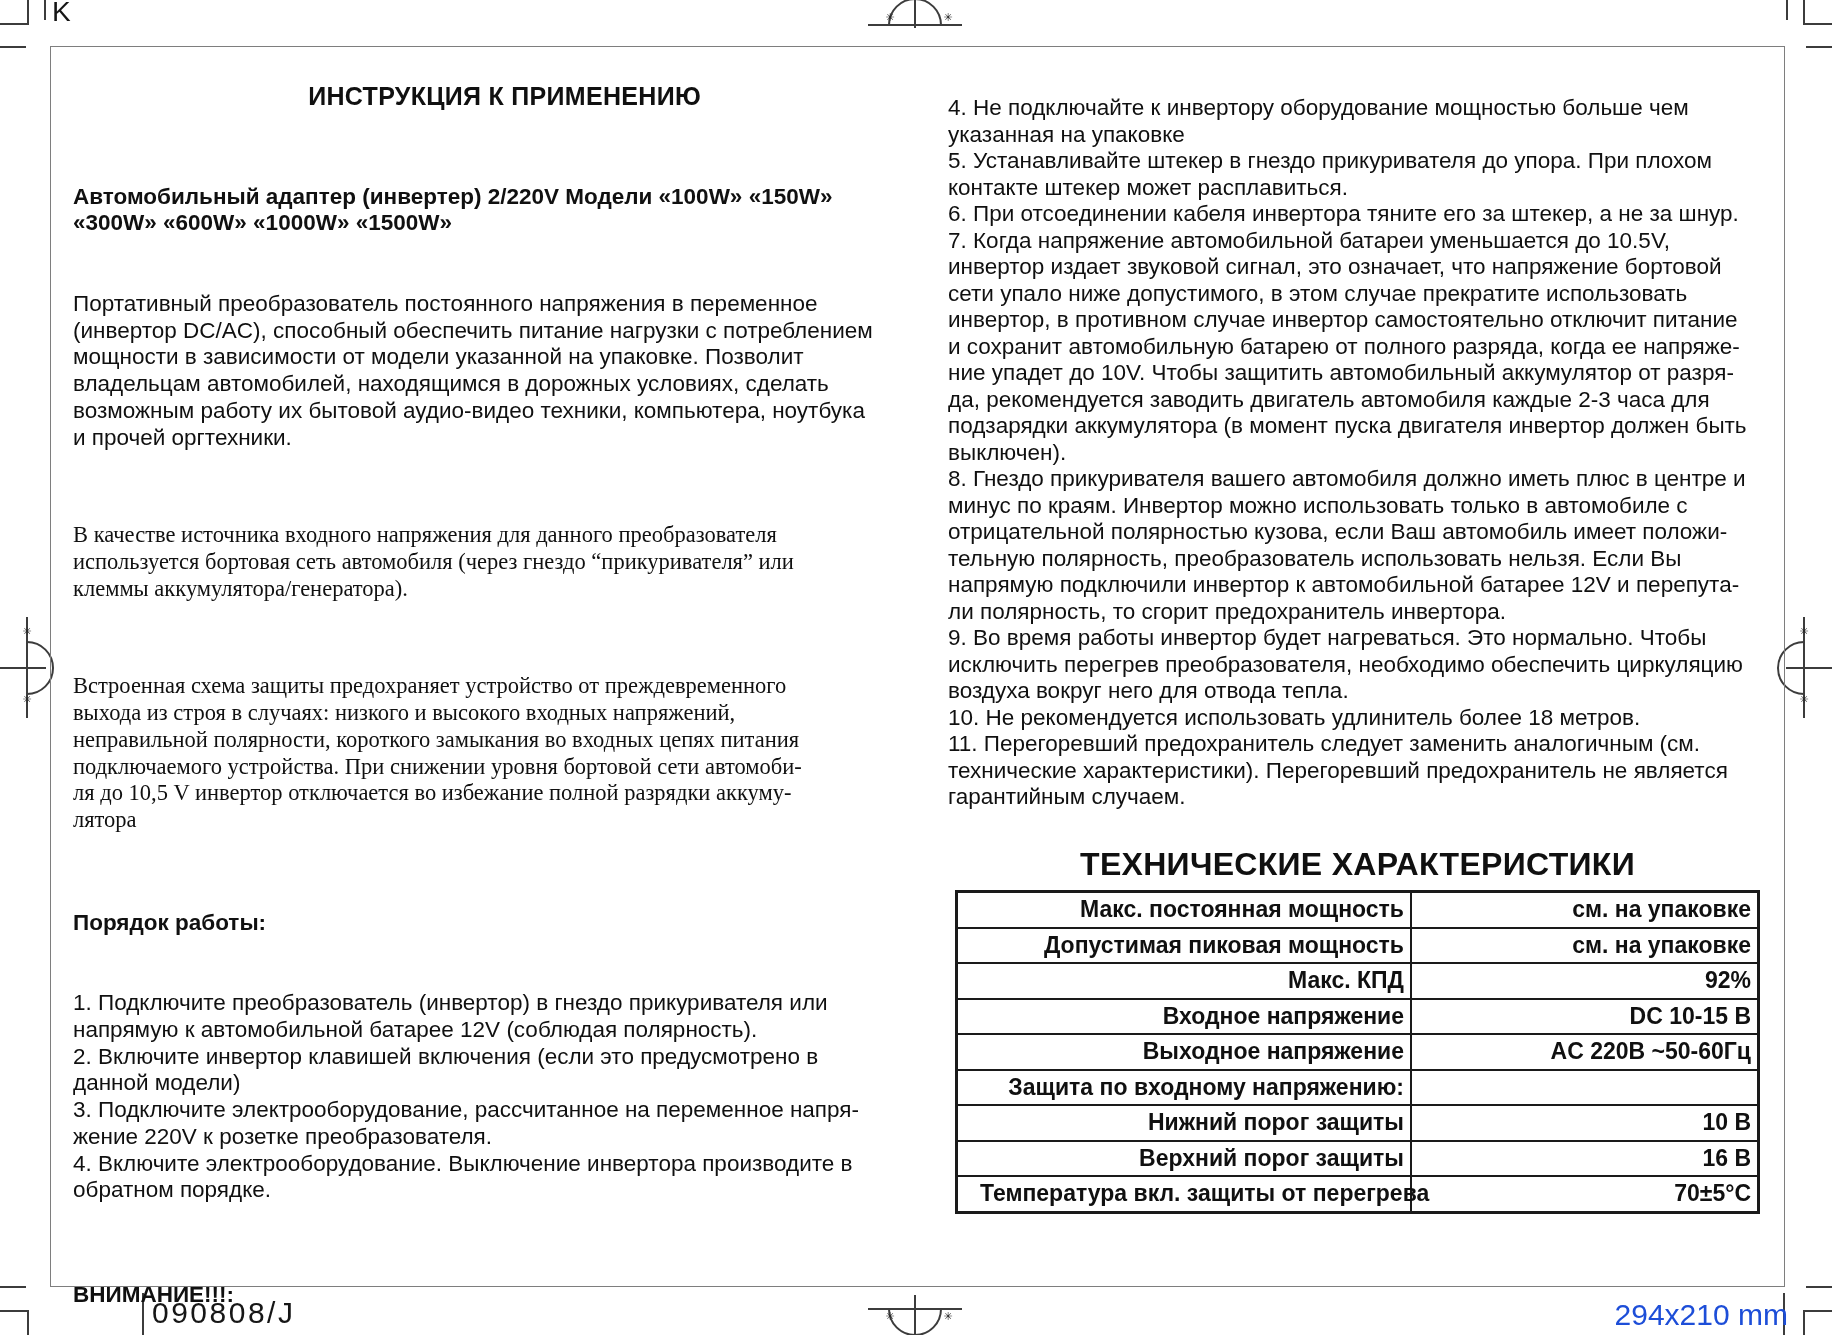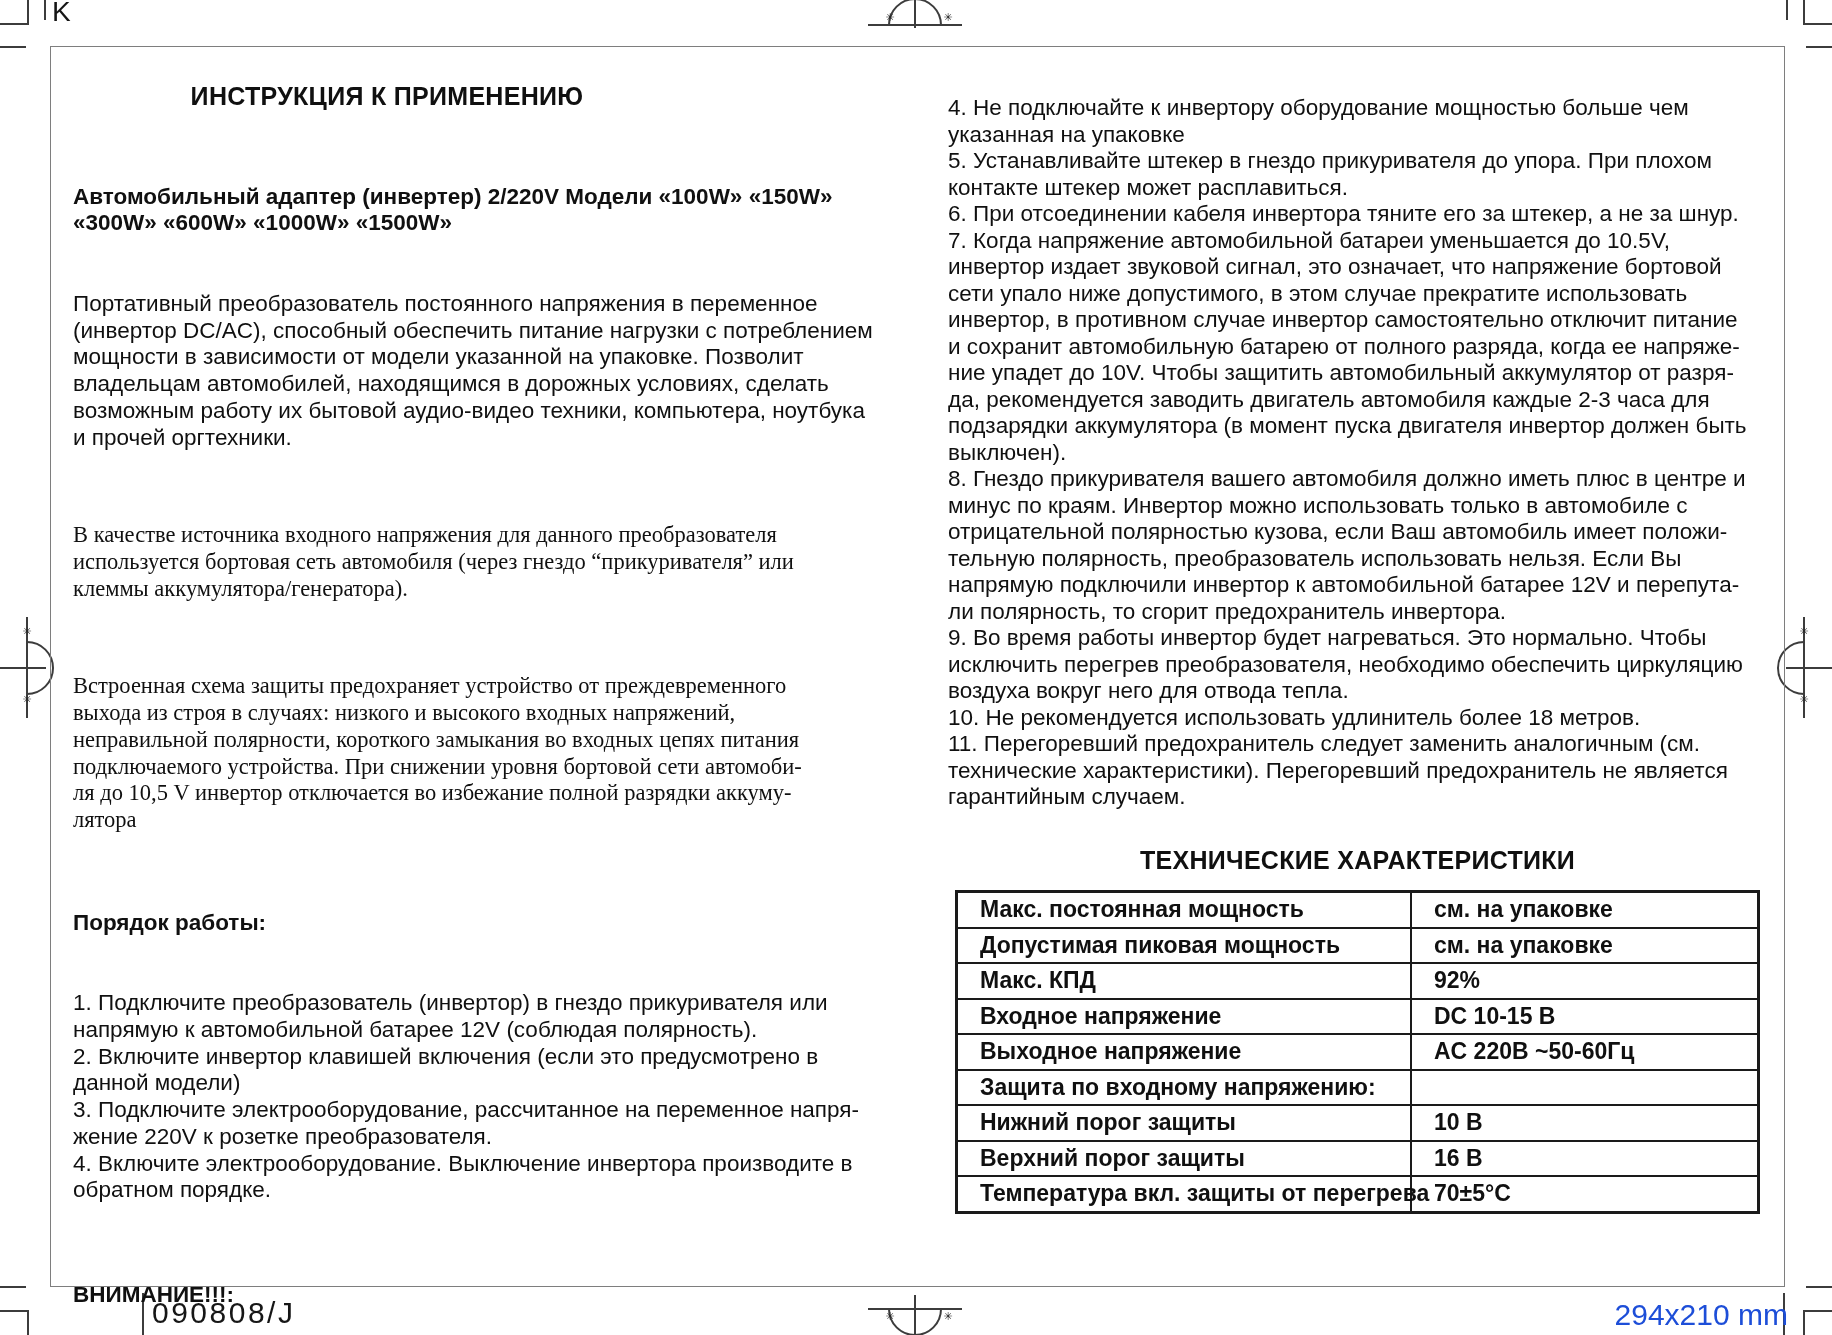--- a/index.html
+++ b/index.html
@@ -6,47 +6,47 @@
   .page {
     position:relative; width:1832px; height:1335px; background:#ffffff;
     font-family:"Liberation Sans", sans-serif; color:#101010; overflow:hidden;
   }
   .frame {
     position:absolute; left:50px; top:46px; width:1733px; height:1239px;
     border:1px solid #7e7e7e;
   }
   .plate { position:absolute; left:52px; top:-4px; font-size:28px; color:#151515; }
   .title {
-    position:absolute; left:73px; top:82px; width:628px; text-align:center;
+    position:absolute; left:73px; top:82px; width:628px; text-align:right;
     font-size:25px; font-weight:bold; letter-spacing:.3px;
   }
   .leftcol {
     position:absolute; left:73px; top:130px; width:840px;
     font-size:22.5px; line-height:26.8px; white-space:pre;
   }
   .rightcol {
     position:absolute; left:948px; top:95px; width:820px;
     font-size:22.5px; line-height:26.5px; white-space:pre;
   }
   .b { font-weight:bold; }
   .gap-a { margin-top:17px;font-family:Liberation Serif, serif; }
   .gap-b { margin-top:22px; }
   .gap-c { margin-top:24px; }
   .specs-heading {
     position:absolute; left:955px; top:846px; width:805px; text-align:center;
-    font-size:25px; font-weight:bold; letter-spacing:.3px;
+    font-size:32px; font-weight:bold; letter-spacing:.3px;
   }
   table.specs {
     position:absolute; left:955px; top:890px; width:805px;
     border-collapse:collapse; table-layout:fixed;
     border:3px solid #1a1a1a;
   }
   table.specs td {
     border:2px solid #1a1a1a; height:33.5px; padding:0 6px 0 22px;
-    font-size:23px; font-weight:bold; vertical-align:middle; white-space:nowrap;
+    font-size:23px; font-weight:bold; vertical-align:middle; white-space:nowrap;text-align:right;
   }
   table.specs td.val { width:317px; }
   .doc-code {
     position:absolute; left:152px; top:1296px; font-size:30px;
     letter-spacing:2.5px; color:#161616;
   }
   .sheet-size {
     position:absolute; right:44px; top:1298px; font-size:30px; color:#1d4ed8;
   }
   svg.marks { position:absolute; left:0; top:0; pointer-events:none; }

